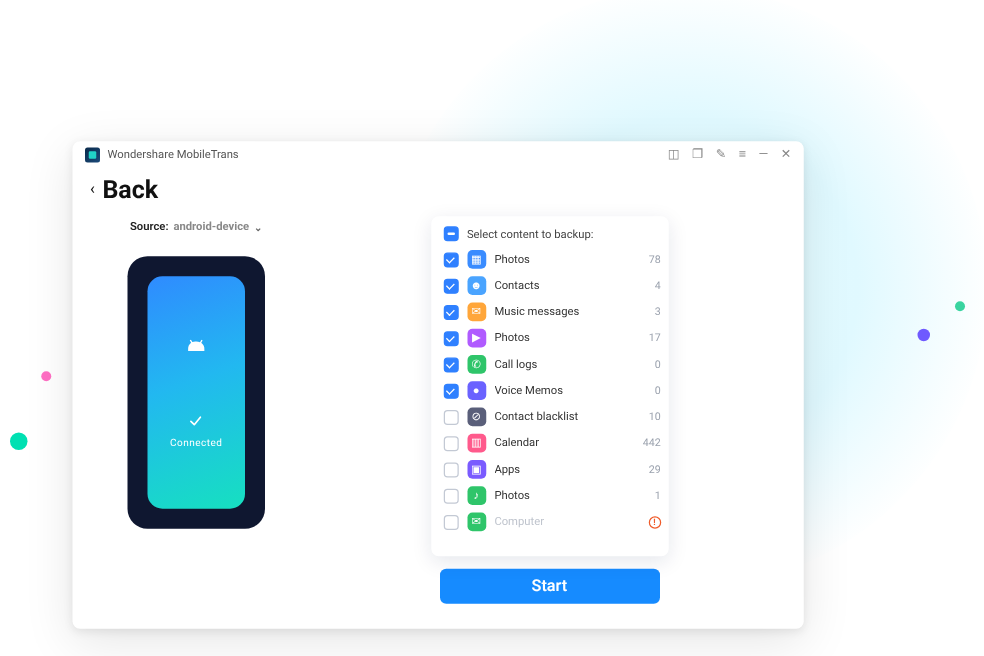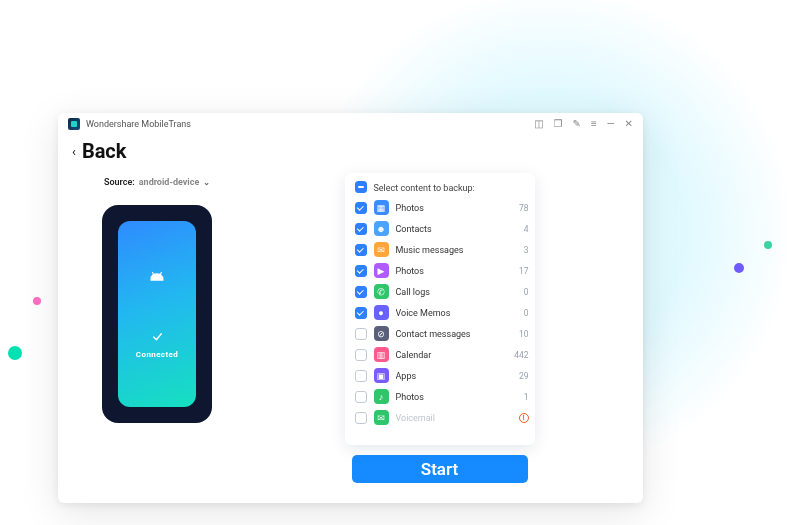--- a/index.html
+++ b/index.html
@@ -60,21 +60,21 @@
   .src-row, .dst-row{
     font-size:9px;color:#222;font-weight:600;display:flex;align-items:center;gap:4px;
     height:18px; margin-bottom:10px;
   }
   .src-row .val{color:#888;font-weight:700;filter:blur(0.3px);}
   .src-row .chev-d{font-size:8px;color:#666;}
 
   
   .phone{
     width:110px;height:218px;border-radius:16px;background:#0f1730;
-    padding:16px; margin-top:4px;font-weight:bold;
+    padding:16px; margin-top:4px;
   }
   .phone-inner{
     width:100%;height:100%;border-radius:12px;overflow:hidden;
     background:linear-gradient(160deg,#2f8bff 0%,#22b8f0 45%,#16e0c0 100%);
     display:flex;flex-direction:column;align-items:center;justify-content:center;
     color:#fff; gap:30px;
   }
   .android-icon svg{width:26px;height:26px;}
   .connected{display:flex;flex-direction:column;align-items:center;gap:6px;}
   .connected .check{
@@ -120,21 +120,21 @@
 
   .row{display:flex;align-items:center;gap:7px;padding:3px 0;font-size:9px;color:#333;}
   .row .fi{width:15px;height:15px;border-radius:4px;flex-shrink:0;display:flex;align-items:center;justify-content:center;color:#fff;font-size:9px;}
   .row .label{flex:1;white-space:nowrap;overflow:hidden;text-overflow:ellipsis;}
   .row .count{color:#9aa1ad;font-size:8.5px;}
   .row.disabled{color:#bfc4cd;}
   .warn{width:10px;height:10px;border:1.2px solid #ef5b2a;border-radius:50%;display:flex;align-items:center;justify-content:center;color:#ef5b2a;font-size:7px;font-weight:700;}
 
   .start-btn{
     margin-top:10px;width:176px;height:28px;border-radius:5px;background:#168bff;
-    color:#fff;font-size:17px;font-weight:600;display:flex;align-items:center;justify-content:center;
+    color:#fff;font-size:13px;font-weight:600;display:flex;align-items:center;justify-content:center;
     cursor:pointer;
   }
 </style>
 </head>
 <body>
 
 <div class="bg-circle"></div>
 <div class="dot dot1"></div>
 <div class="dot dot2"></div>
 <div class="dot dot3"></div>
@@ -226,21 +226,21 @@
             </div>
             <div class="row">
               <div class="cb checked"></div>
               <div class="fi" style="background: rgb(106, 98, 255);">●</div>
               <div class="label">Voice Memos</div>
               <div class="count">0</div>
             </div>
             <div class="row">
               <div class="cb"></div>
               <div class="fi" style="background: rgb(90, 95, 122);">⊘</div>
-              <div class="label">Contact messages</div>
+              <div class="label">Contact blacklist</div>
               <div class="count">10</div>
             </div>
             <div class="row">
               <div class="cb"></div>
               <div class="fi" style="background: rgb(255, 90, 140);">▥</div>
               <div class="label">Calendar</div>
               <div class="count">442</div>
             </div>
             <div class="row">
               <div class="cb"></div>
@@ -250,21 +250,21 @@
             </div>
             <div class="row">
               <div class="cb"></div>
               <div class="fi" style="background: rgb(47, 197, 106);">♪</div>
               <div class="label">Photos</div>
               <div class="count">1</div>
             </div>
             <div class="row disabled">
               <div class="cb"></div>
               <div class="fi" style="background: rgb(47, 197, 106);">✉</div>
-              <div class="label">Voicemail</div>
+              <div class="label">Computer</div>
               <div class="warn">!</div>
             </div>
           </div>
       </div>
       <div class="start-btn">
         <span>Start</span>
       </div>
     </div>
 
   </div>

